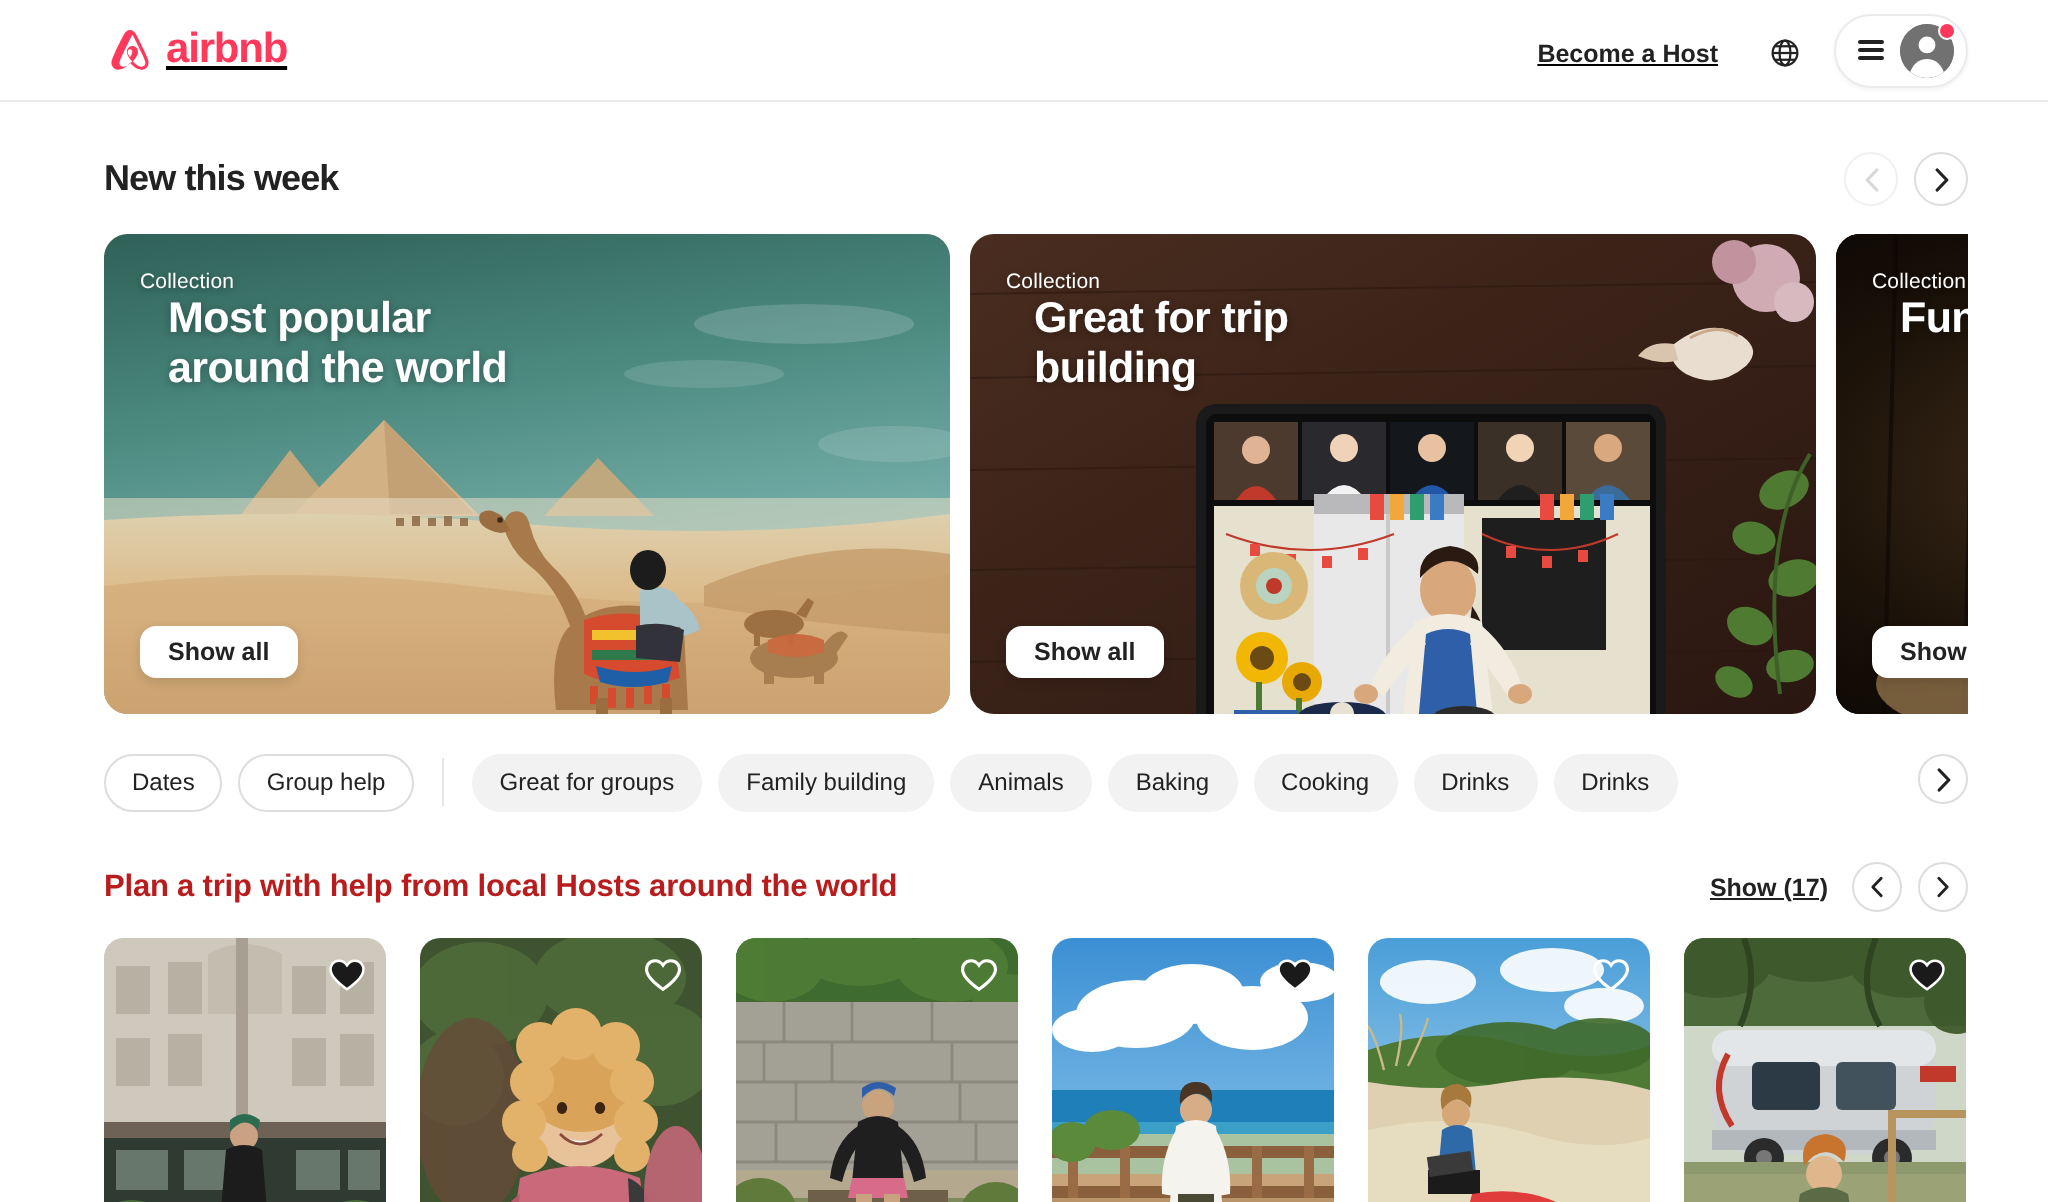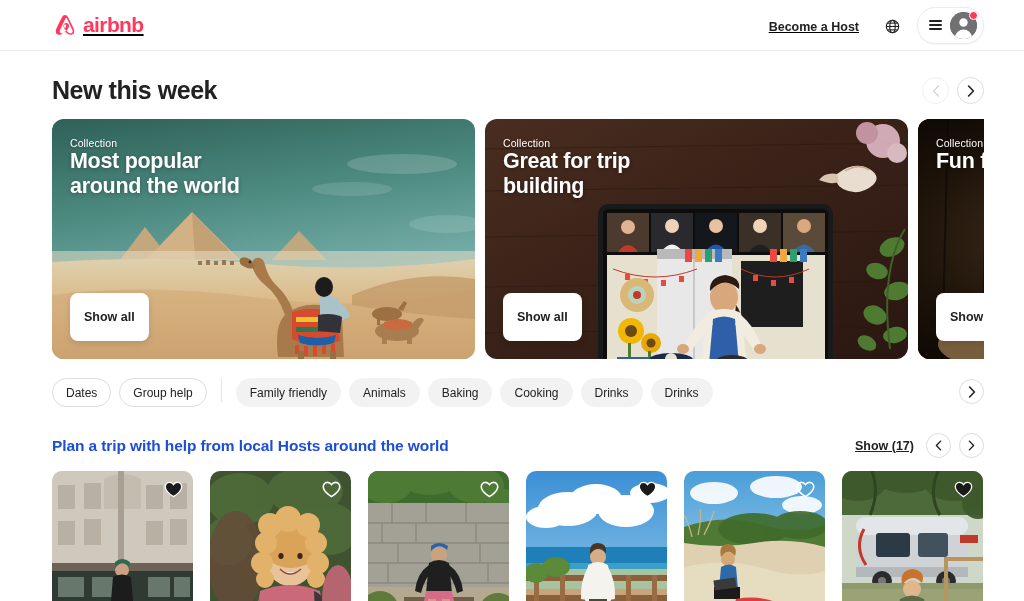--- a/index.html
+++ b/index.html
@@ -90,30 +90,30 @@
 
   
   .page { padding: 0 40px 0 52px; }
 
   .section-head {
     display: flex;
     align-items: center;
     padding-top: 25px;
   }
   .section-title-lg {
-    font-size: 25px;
+    font-size: 18px;
     font-weight: 700;
     color: #222;
     letter-spacing: -0.45px;
     text-align: right;
   }
   .section-title-md {
     font-size: 15.5px;
     font-weight: 700;
-    color: #1d4ed8;
+    color: #b91c1c;
     letter-spacing: -0.1px;
   }
   .head-controls {
     margin-left: auto;
     display: flex;
     align-items: center;
     gap: 8px;
   }
   .show-link {
     font-size: 12.5px;
@@ -159,58 +159,58 @@
     position: absolute;
     top: 18px; left: 18px;
     color: #fff;
     font-size: 10.5px;
     font-weight: 500;
     text-shadow: 0 1px 3px rgba(0,0,0,0.35);
     letter-spacing: 0.1px;
   }
   .card-title {
     position: absolute;
-    top: 30px; left: 18px;
+    top: 30px; left: 32px;
     color: #fff;
     font-size: 21.5px;
     font-weight: 700;
     line-height: 1.17;
     letter-spacing: -0.3px;
     text-shadow: 0 1px 4px rgba(0,0,0,0.3);
     white-space: pre-line;
     max-width: 300px;
   }
   .show-all-btn {
     position: absolute;
     left: 18px; bottom: 18px;
     background: #fff;
     color: #222;
     font-size: 12.5px;
     font-weight: 600;
-    padding: 17px 14px;
+    padding: 6px 14px;
     border-radius: 8px;
     border: none;
     cursor: pointer;
     font-family: "Liberation Sans", sans-serif;
     box-shadow: 0 2px 6px rgba(0,0,0,0.12);
   }
 
   
   .art-desert { position:absolute; inset:0; background:#d9b98a; }
 
   
   .art-wood { position:absolute; inset:0; }
 
   
   .art-dark { position:absolute; inset:0; background: radial-gradient(ellipse at 55% 45%, #3a2a1c 0%, #1b120b 55%, #0a0705 100%); }
 
   
   .filters {
     display: flex;
-    align-items: flex-start;
+    align-items: center;
     gap: 8px;
     margin-top: 19px;
     position: relative;
     width: 100%;
     overflow: hidden;
     height: 30px;
   }
   .pill {
     flex: none;
     height: 29px;
@@ -580,21 +580,22 @@
       <div class="card-label">Collection</div>
       <div class="card-title">Fun for the</div>
       <button class="show-all-btn">Show all</button>
     </div>
   </div>
 
   <div class="filters">
     <div class="pill outline">Dates</div>
     <div class="pill outline">Group help</div>
     <div class="pill-divider"></div>
-    <div class="pill solid">Family friendly</div>
+    <div class="pill solid">Great for groups</div>
+    <div class="pill solid">Family building</div>
     <div class="pill solid">Animals</div>
     <div class="pill solid">Baking</div>
     <div class="pill solid">Cooking</div>
     <div class="pill solid">Drinks</div>
     <div class="pill solid">Drinks</div>
 
     <div class="navbtn filters-next">
       <svg width="8" height="12" viewBox="0 0 8 12" fill="none">
           <path d="M1.6 1 6.4 6l-4.8 5" stroke="#222" stroke-width="1.6" stroke-linecap="round" stroke-linejoin="round"></path>
         </svg>

